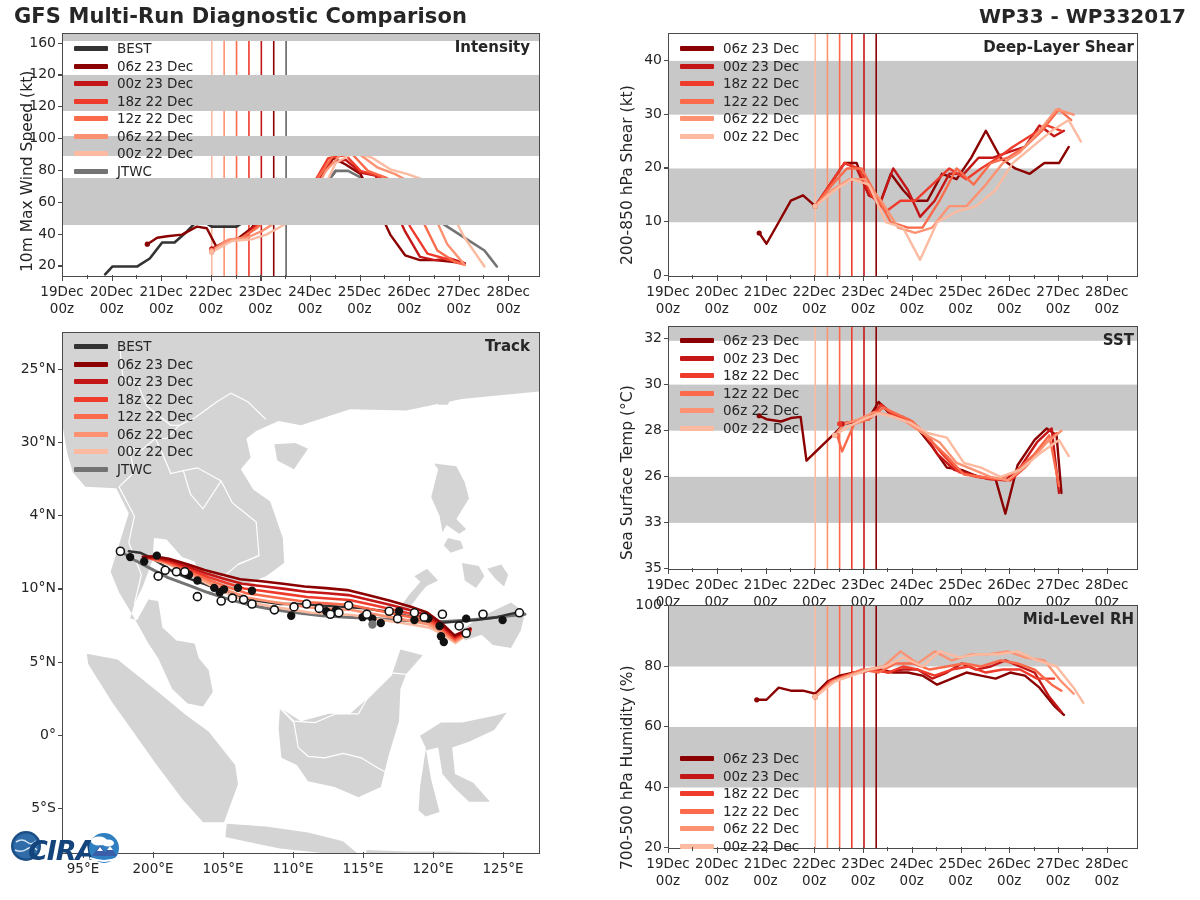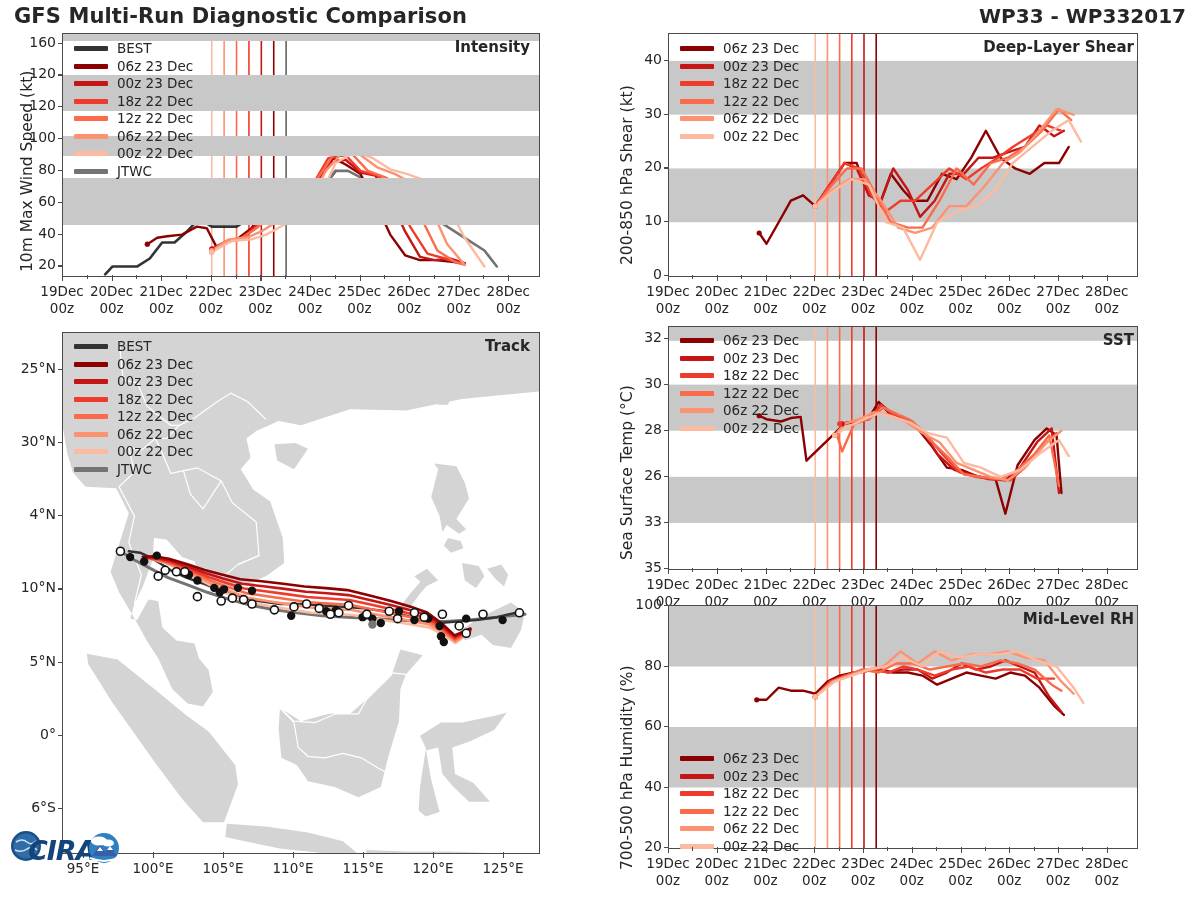--- a/index.html
+++ b/index.html
@@ -284,28 +284,28 @@
       <div class="ytick-lbl" style="left: 6px; width: 50px; top: 112.859px;">30°N</div>
       <div class="tickmark" style="left: 57.5px; top: 121.859px; width: 5px; height: 1.2px;"></div>
       <div class="ytick-lbl" style="left: 6px; width: 50px; top: 186.099px;">4°N</div>
       <div class="tickmark" style="left: 57.5px; top: 195.099px; width: 5px; height: 1.2px;"></div>
       <div class="ytick-lbl" style="left: 6px; width: 50px; top: 259.338px;">10°N</div>
       <div class="tickmark" style="left: 57.5px; top: 268.338px; width: 5px; height: 1.2px;"></div>
       <div class="ytick-lbl" style="left: 6px; width: 50px; top: 332.577px;">5°N</div>
       <div class="tickmark" style="left: 57.5px; top: 341.577px; width: 5px; height: 1.2px;"></div>
       <div class="ytick-lbl" style="left: 6px; width: 50px; top: 405.817px;">0°</div>
       <div class="tickmark" style="left: 57.5px; top: 414.817px; width: 5px; height: 1.2px;"></div>
-      <div class="ytick-lbl" style="left: 6px; width: 50px; top: 479.056px;">6°S</div>
+      <div class="ytick-lbl" style="left: 6px; width: 50px; top: 479.056px;">5°S</div>
       <div class="tickmark" style="left: 57.5px; top: 488.056px; width: 5px; height: 1.2px;"></div>
     </div>
   <div id="xt-track">
       <div class="tickmark" style="left: 83px; top: 532px; width: 1.2px; height: 6px;"></div>
       <div class="tick-lbl" style="left: 49px; width: 68px; top: 540px;">95°E</div>
       <div class="tickmark" style="left: 153px; top: 532px; width: 1.2px; height: 6px;"></div>
-      <div class="tick-lbl" style="left: 119px; width: 68px; top: 540px;">100°E</div>
+      <div class="tick-lbl" style="left: 119px; width: 68px; top: 540px;">200°E</div>
       <div class="tickmark" style="left: 223px; top: 532px; width: 1.2px; height: 6px;"></div>
       <div class="tick-lbl" style="left: 189px; width: 68px; top: 540px;">105°E</div>
       <div class="tickmark" style="left: 293px; top: 532px; width: 1.2px; height: 6px;"></div>
       <div class="tick-lbl" style="left: 259px; width: 68px; top: 540px;">110°E</div>
       <div class="tickmark" style="left: 363px; top: 532px; width: 1.2px; height: 6px;"></div>
       <div class="tick-lbl" style="left: 329px; width: 68px; top: 540px;">115°E</div>
       <div class="tickmark" style="left: 433px; top: 532px; width: 1.2px; height: 6px;"></div>
       <div class="tick-lbl" style="left: 399px; width: 68px; top: 540px;">120°E</div>
       <div class="tickmark" style="left: 503px; top: 532px; width: 1.2px; height: 6px;"></div>
       <div class="tick-lbl" style="left: 469px; width: 68px; top: 540px;">125°E</div>

